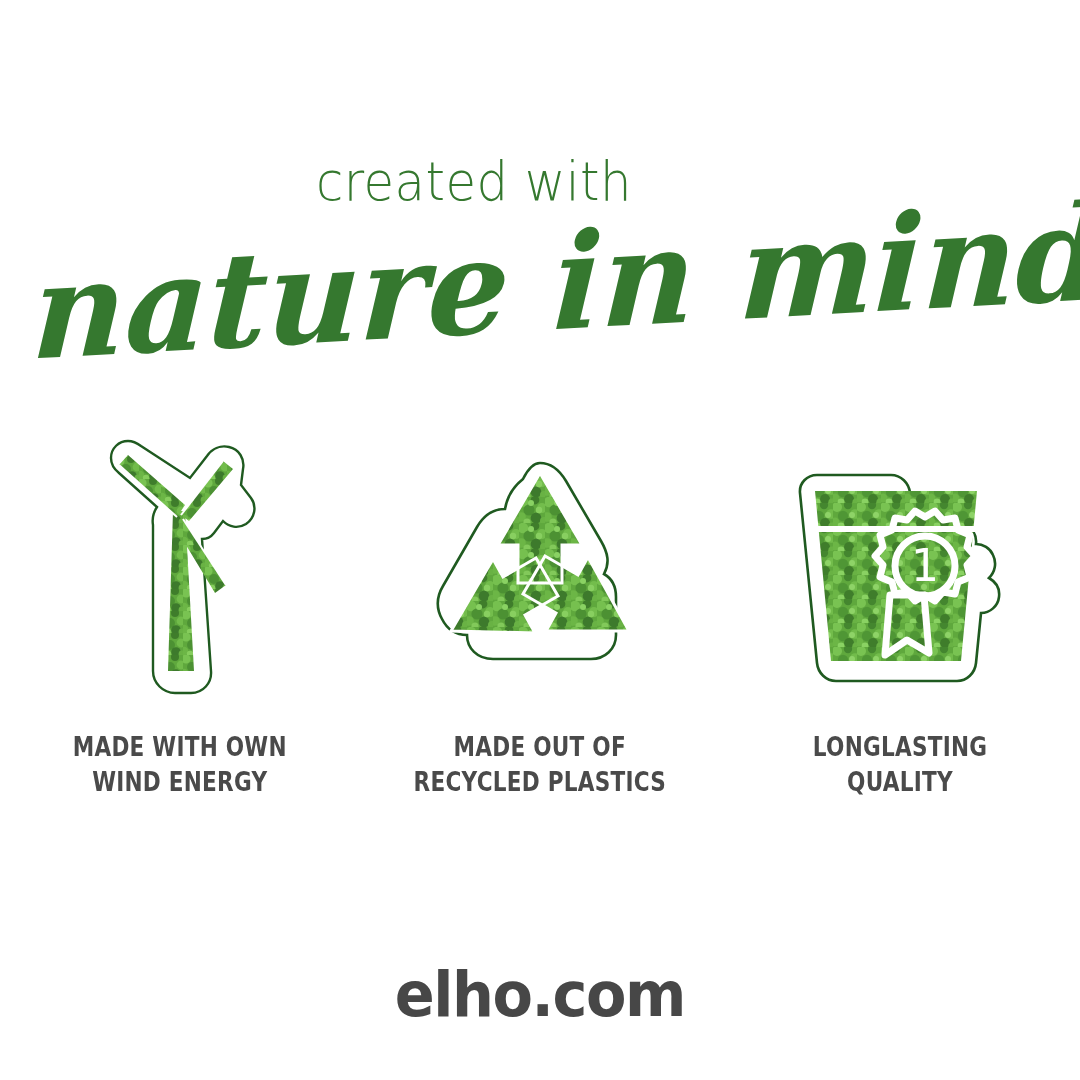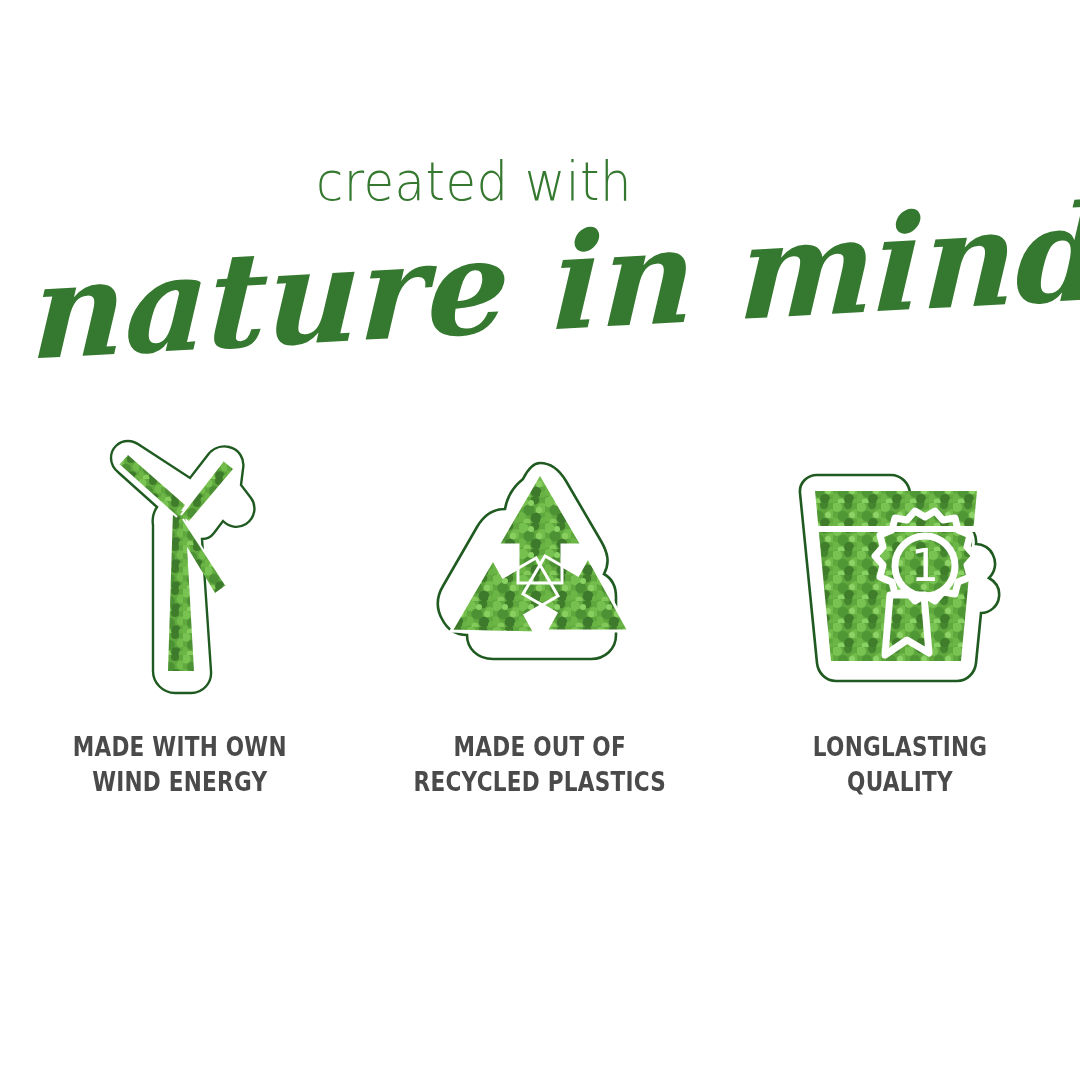--- a/index.html
+++ b/index.html
@@ -295,14 +295,17 @@
 
           <text x="140" y="126" text-anchor="middle" font-family="DejaVu Sans, sans-serif" font-size="44" font-weight="400" fill="#ffffff">1</text>
         </svg>
       </div>
       <div class="feature-caption">LONGLASTING
 QUALITY</div>
     </div>
 
   </div>
 
+  <div id="footer">
+    <span id="site-logo">elho.com</span>
+  </div>
 
 </div>
 
 </body></html>

